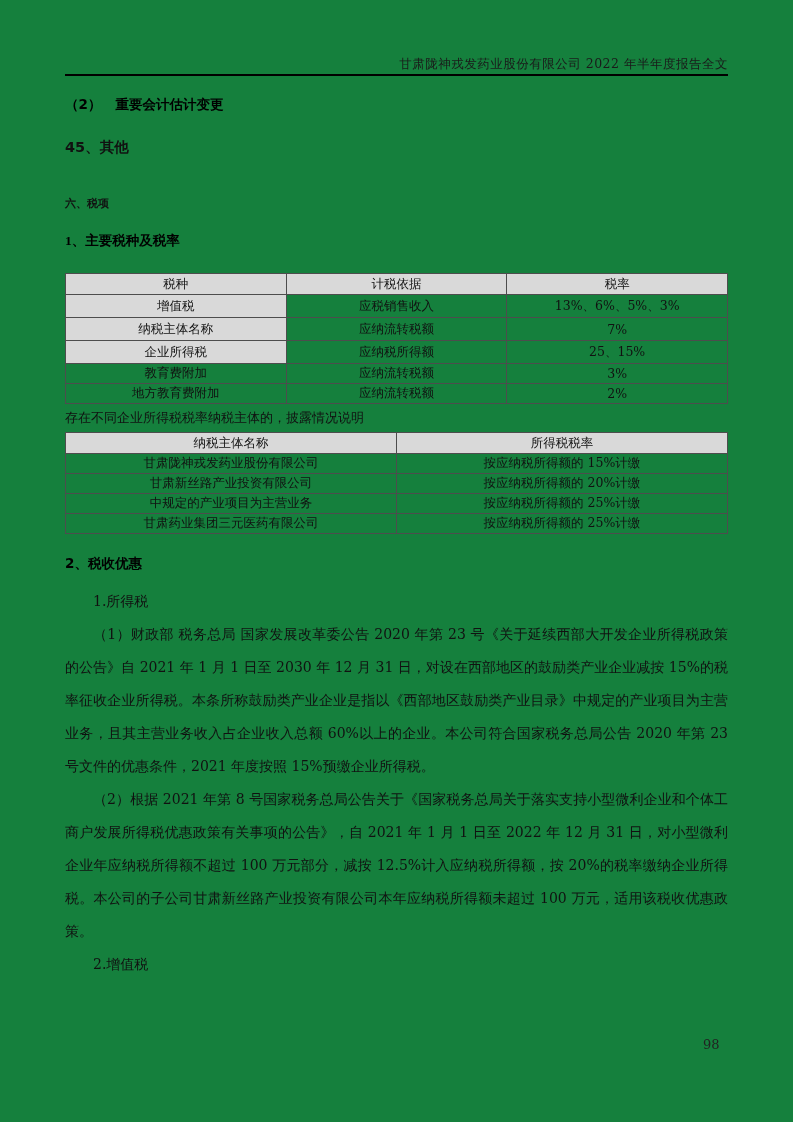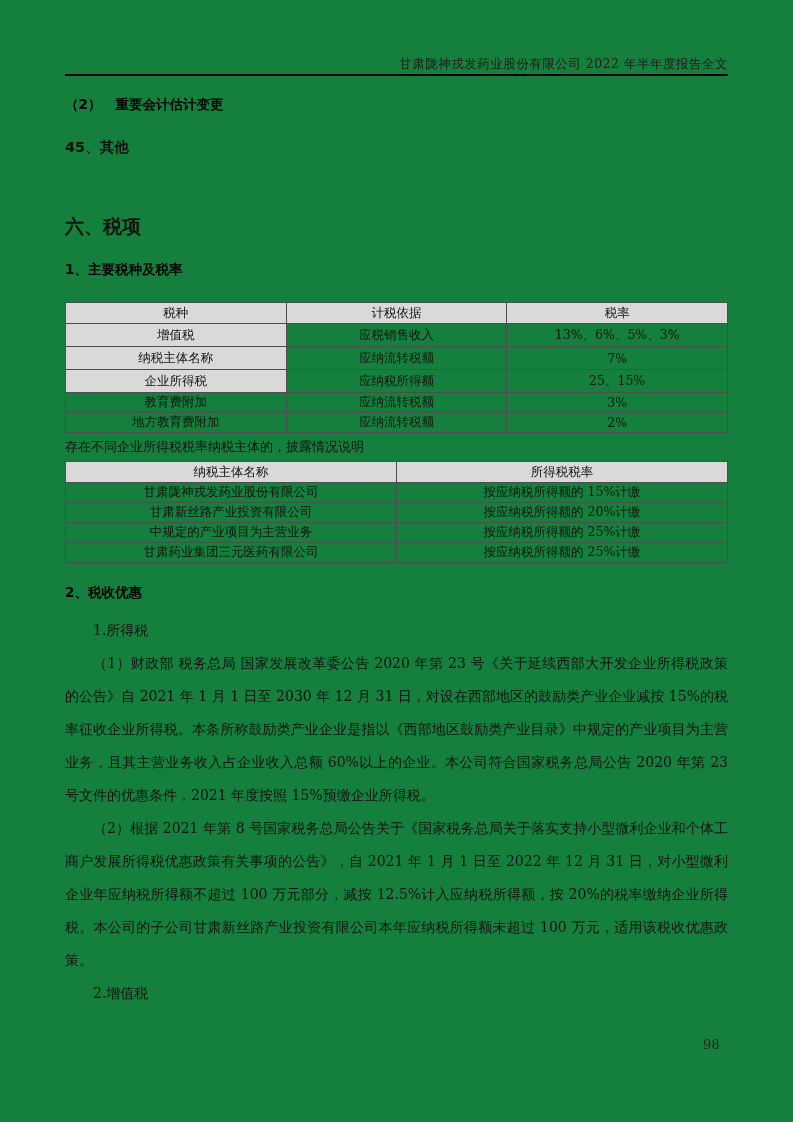--- a/index.html
+++ b/index.html
@@ -57,26 +57,26 @@
     color: #111;
     font-family: "DejaVu Sans", "Liberation Sans", sans-serif;
   }
   .h-other {
     margin-top: 24px;
     font-family: "DejaVu Sans", "Liberation Sans", sans-serif;
     font-weight: bold;
     font-size: 14.5px;
   }
   .h-chapter {
-    margin-top: 57px;
+    margin-top: 39px;
     font-family: Liberation Sans, sans-serif;
     font-weight: bold;
-    font-size: 19px;
-  }
-  .h-sec1 { margin-top: 21px; }
+    font-size: 11px;
+  }
+  .h-sec1 { margin-top: 21px; font-family: Liberation Serif, serif; }
   .h-sec2 { margin-top: 21px; }
   
   table {
     border-collapse: collapse;
     width: 100%;
     font-size: 12.5px;
     color: #111;
     table-layout: fixed;
   }
   .tax-table { margin-top: 23px; }

